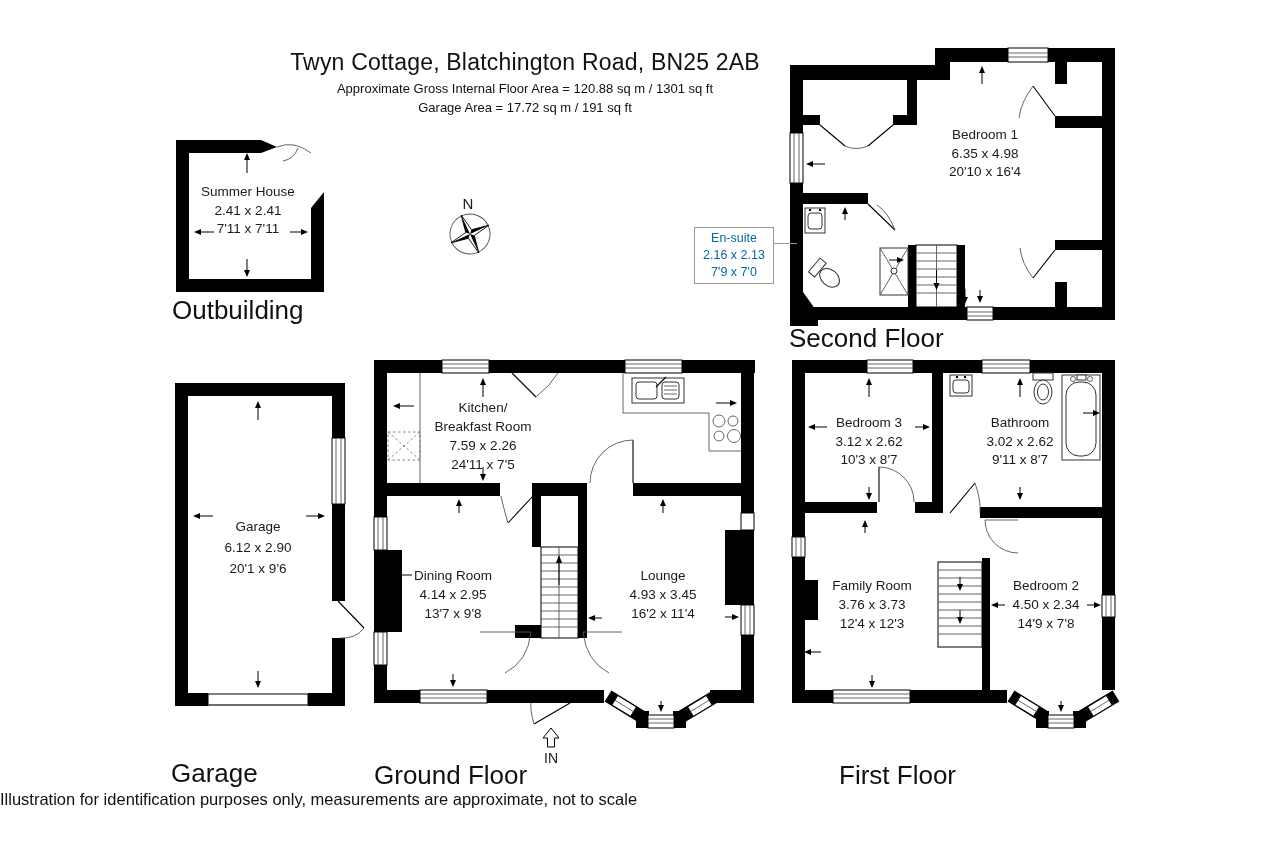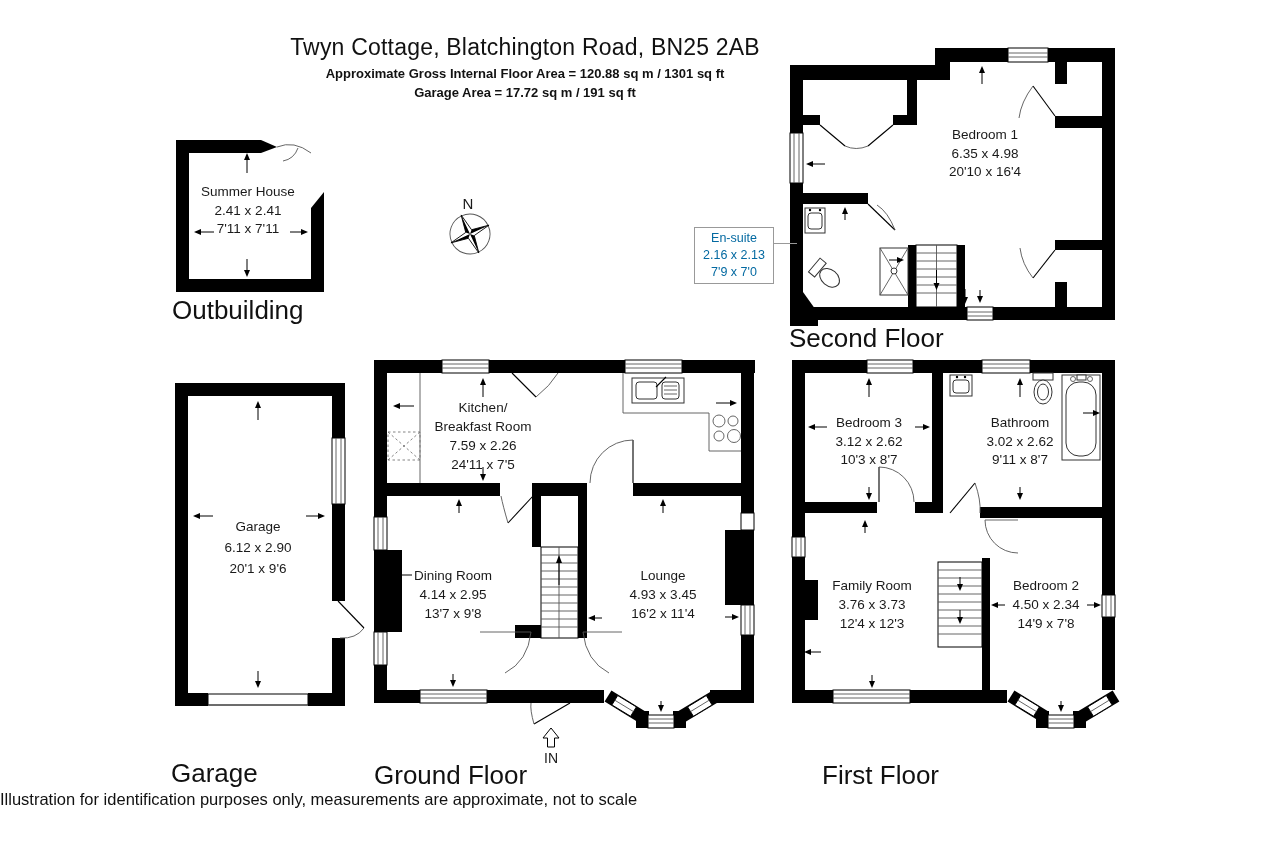--- a/index.html
+++ b/index.html
@@ -1,21 +1,21 @@
 <!DOCTYPE html>
 <html><head>
 <meta charset="utf-8">
 <style>
   html,body{margin:0;padding:0;background:#fff;}
   #canvas{position:relative;width:1280px;height:853px;background:#ffffff;overflow:hidden;
           font-family:"Liberation Sans",sans-serif;color:#1a1a1a;}
   .abs{position:absolute;}
   .hdr{width:620px;text-align:center;}
-  .hdr .title{font-size:23px;font-weight:400;color:#111;letter-spacing:0.2px;}
-  .hdr .sub{font-size:13px;font-weight:700;color:#111;line-height:19px;margin-top:3px;}
+  .hdr .title{font-size:23px;font-weight:400;color:#111;letter-spacing:0.2px;margin-top:15px;}
+  .hdr .sub{font-size:13px;font-weight:400;color:#111;line-height:19px;margin-top:3px;}
   .floorlabel{font-size:26px;color:#111;}
   .callout{width:78px;border:1px solid #999;background:#fff;text-align:center;
            font-size:12.5px;line-height:17px;padding:2px 0;color:#0369a1;}
   .leader{height:1px;background:#999;}
   .disc{width:1280px;font-size:16.5px;color:#111;}
   
   .wall{fill:#000;stroke:none;}
   .win{fill:#fff;stroke:#000;stroke-width:1;}
   .ln{stroke:#000;stroke-width:1.1;fill:none;}
   .thin{stroke:#555;stroke-width:0.9;fill:none;}
@@ -517,17 +517,17 @@
       <text class="txt" x="87" y="235">Family Room</text>
       <text class="txt" x="87" y="254">3.76 x 3.73</text>
       <text class="txt" x="87" y="273">12'4 x 12'3</text>
     </g>
     <g>
       <text class="txt" x="261" y="235">Bedroom 2</text>
       <text class="txt" x="261" y="254">4.50 x 2.34</text>
       <text class="txt" x="261" y="273">14'9 x 7'8</text>
     </g>
   </svg>
-  <div class="abs floorlabel" style="left:822px;top:760px;">First Floor</div>
+  <div class="abs floorlabel" style="left:839px;top:760px;">First Floor</div>
 
   <div class="abs disc" style="left:0px;top:790px;">Illustration for identification purposes only, measurements are approximate, not to scale</div>
 
 </div>
 
 </body></html>

